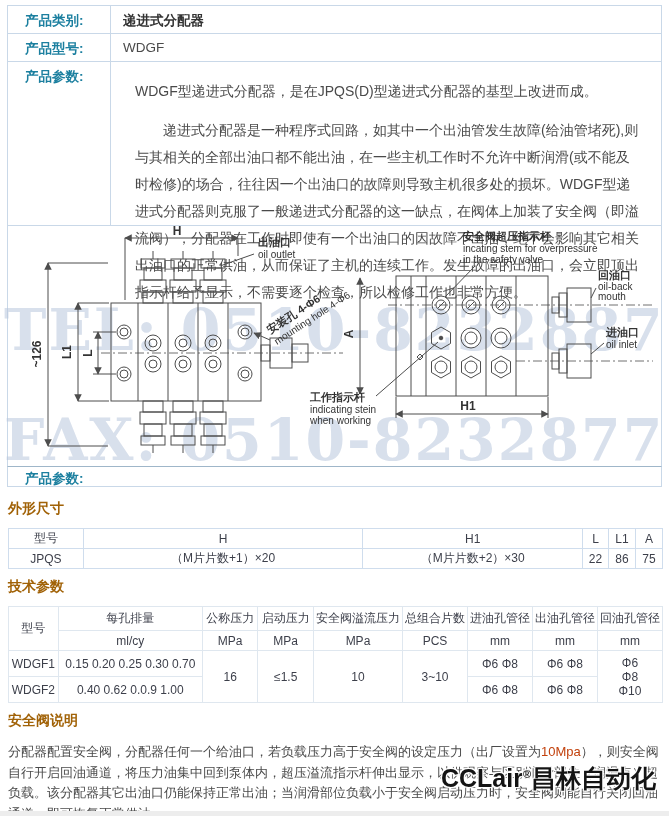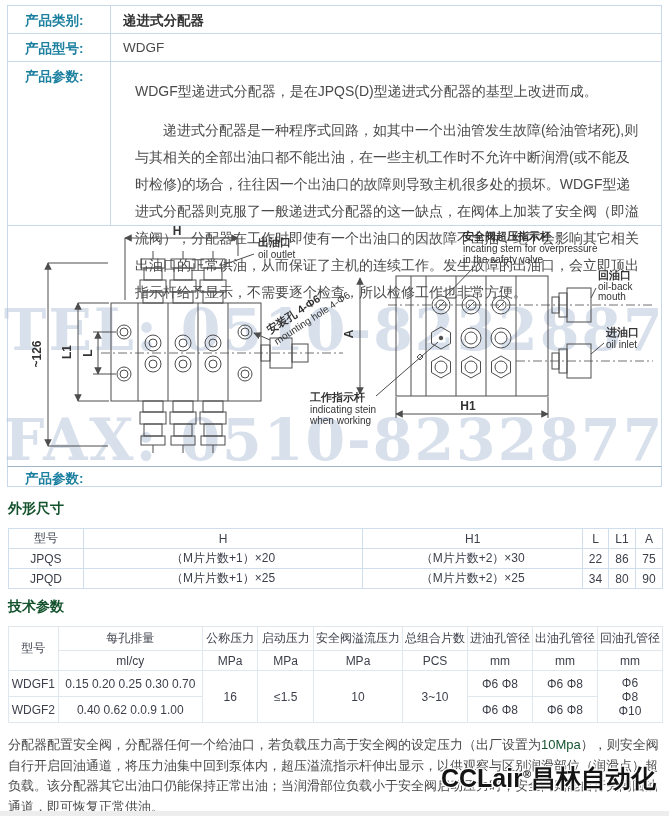--- a/index.html
+++ b/index.html
@@ -32,31 +32,31 @@
   .cn{font-size:11px;font-weight:bold;fill:#333;}
   .en{font-size:10px;fill:#333;}
   .dim{font-size:12px;font-weight:bold;fill:#333;}
 
   
   .pbar{margin:0 7px;height:21px;line-height:23px;border:1px solid #c9d8e8;border-top:1px solid #9fb6c9;
         box-sizing:border-box;padding-left:17px;color:#1b7f9f;font-weight:bold;font-size:13.5px;background:transparent;}
 
   
   .content{margin:0 7px;padding:4px 0 0 1px;background:#fff;}
-  h3.sec{margin:9px 0 10px 0;font-size:14px;color:#14532d;}
+  h3.sec{margin:9px 0 10px 0;font-size:14px;color:#a16207;}
   table{border-collapse:collapse;width:655px;font-size:12px;color:#3c3f4a;}
   .t1 th,.t1 td{border:1px solid #cfdded;height:19px;padding:0 3px;text-align:center;font-weight:normal;white-space:nowrap;}
   .t2{margin-top:2px;}
   .t2 th,.t2 td{border:1px solid #dfe7ef;padding:1px 2px;text-align:center;font-weight:normal;white-space:nowrap;}
   .t2 .h1r th{height:21px;} .t2 .h2r th{height:17px;}
   .t2 td{height:23px;}
   .pre{white-space:pre;}
   .mt{margin-top:18px;}
   .safety-p{margin:12px 0 0 0;font-size:13px;line-height:20.5px;color:#4a4a4a;}
-  .hl{color:#14532d;}
+  .hl{color:#c2410c;}
 
   
   .logo{position:absolute;z-index:4;right:13px;top:762px;font-size:25px;font-weight:bold;color:#141414;white-space:nowrap;
         text-shadow:-1px -1px 0 #fff,1px -1px 0 #fff,-1px 1px 0 #fff,1px 1px 0 #fff,0 0 3px #fff;}
   .logo sup{font-size:11px;}
   .botbar{position:absolute;z-index:3;left:0;right:0;bottom:0;height:5px;background:#ededed;}
 </style>
 </head>
 <body>
 
@@ -340,28 +340,20 @@
         <th>L1</th>
         <th>A</th>
       </tr>
       <tr>
         <td>JPQS</td>
         <td>（M片片数+1）×20</td>
         <td>（M片片数+2）×30</td>
         <td>22</td>
         <td>86</td>
         <td>75</td>
-      </tr>
-      <tr>
-        <td>JPQD</td>
-        <td>（M片片数+1）×25</td>
-        <td>（M片片数+2）×25</td>
-        <td>34</td>
-        <td>80</td>
-        <td>90</td>
       </tr>
     </tbody>
       </table>
 
     <h3 class="sec mt">技术参数</h3>
     <table class="t2">
       <colgroup>
           <col style="width:52px">
           <col style="width:160px">
           <col style="width:60px">
@@ -411,19 +403,20 @@
       </tr>
       <tr>
         <td>WDGF2</td>
         <td class="pre">0.40   0.62   0.0.9   1.00</td>
         <td>Φ6 Φ8</td>
         <td>Φ6 Φ8</td>
       </tr>
     </tbody>
       </table>
 
+    <h3 class="sec mt">安全阀说明</h3>
     <p class="safety-p"><span>分配器配置安全阀，分配器任何一个给油口，若负载压力高于安全阀的设定压力（出厂设置为</span><span class="hl">10Mpa</span><span>），则安全阀自行开启回油通道，将压力油集中回到泵体内，超压溢流指示杆伸出显示，以供观察与区别润滑部位（润滑点）超负载。该分配器其它出油口仍能保持正常出油；当润滑部位负载小于安全阀启动压力时，安全阀则能自行关闭回油通道，即可恢复正常供油。</span></p>
   </div>
 
   <div class="logo"><span>CCLair</span><sup>®</sup><span>昌林自动化</span></div>
 
   <div class="botbar"></div>
 </div>
 
 </body></html>

